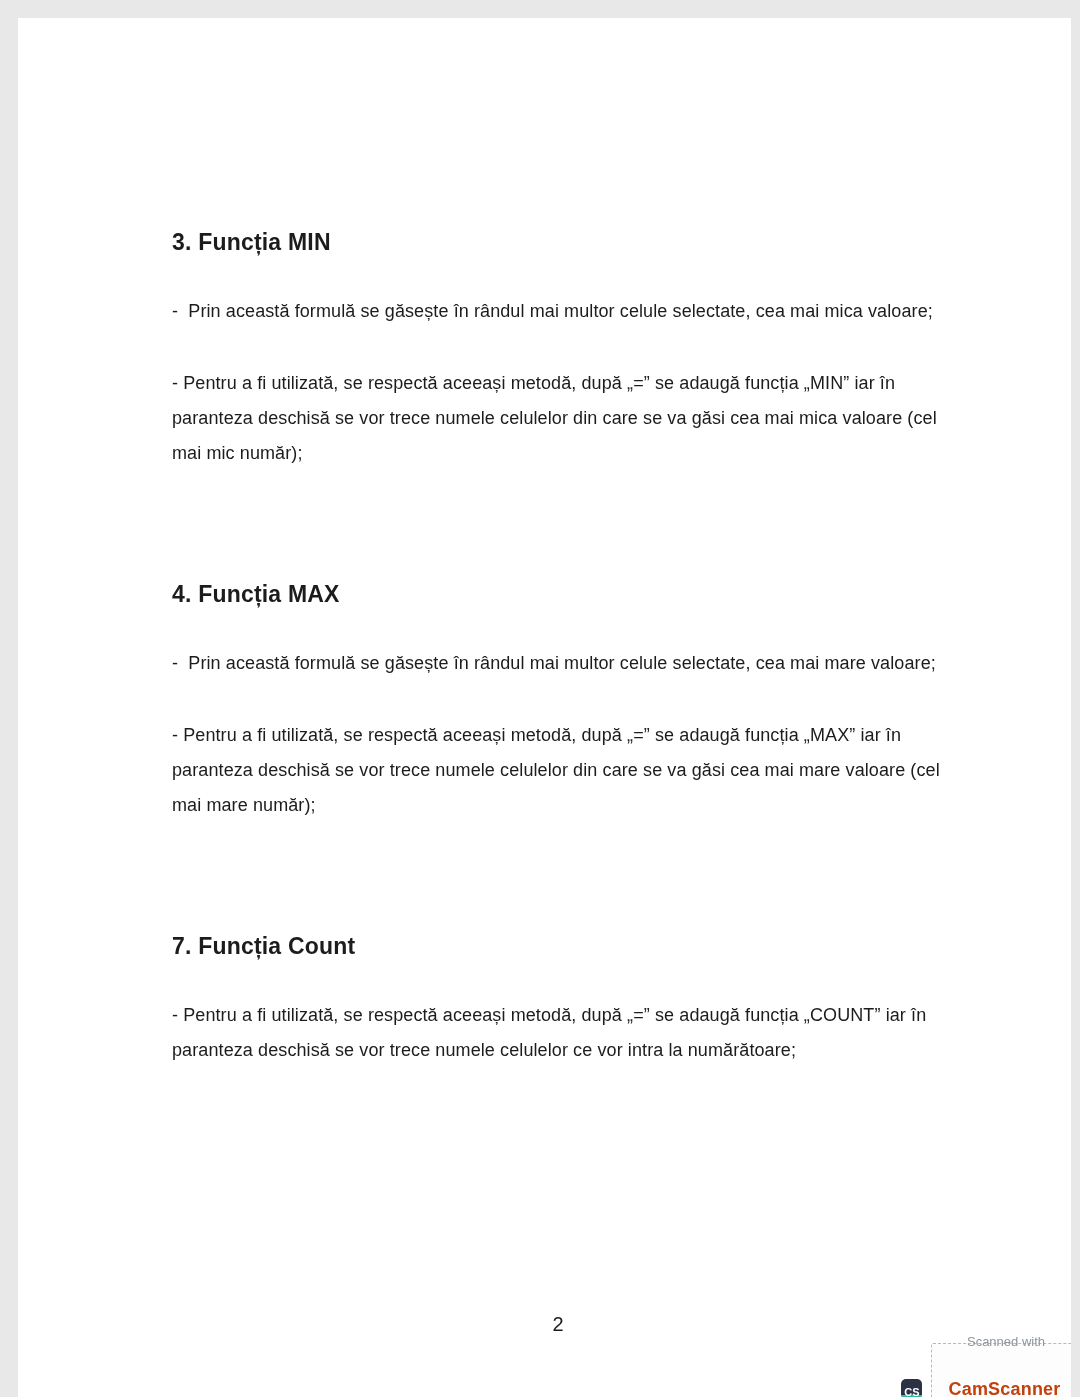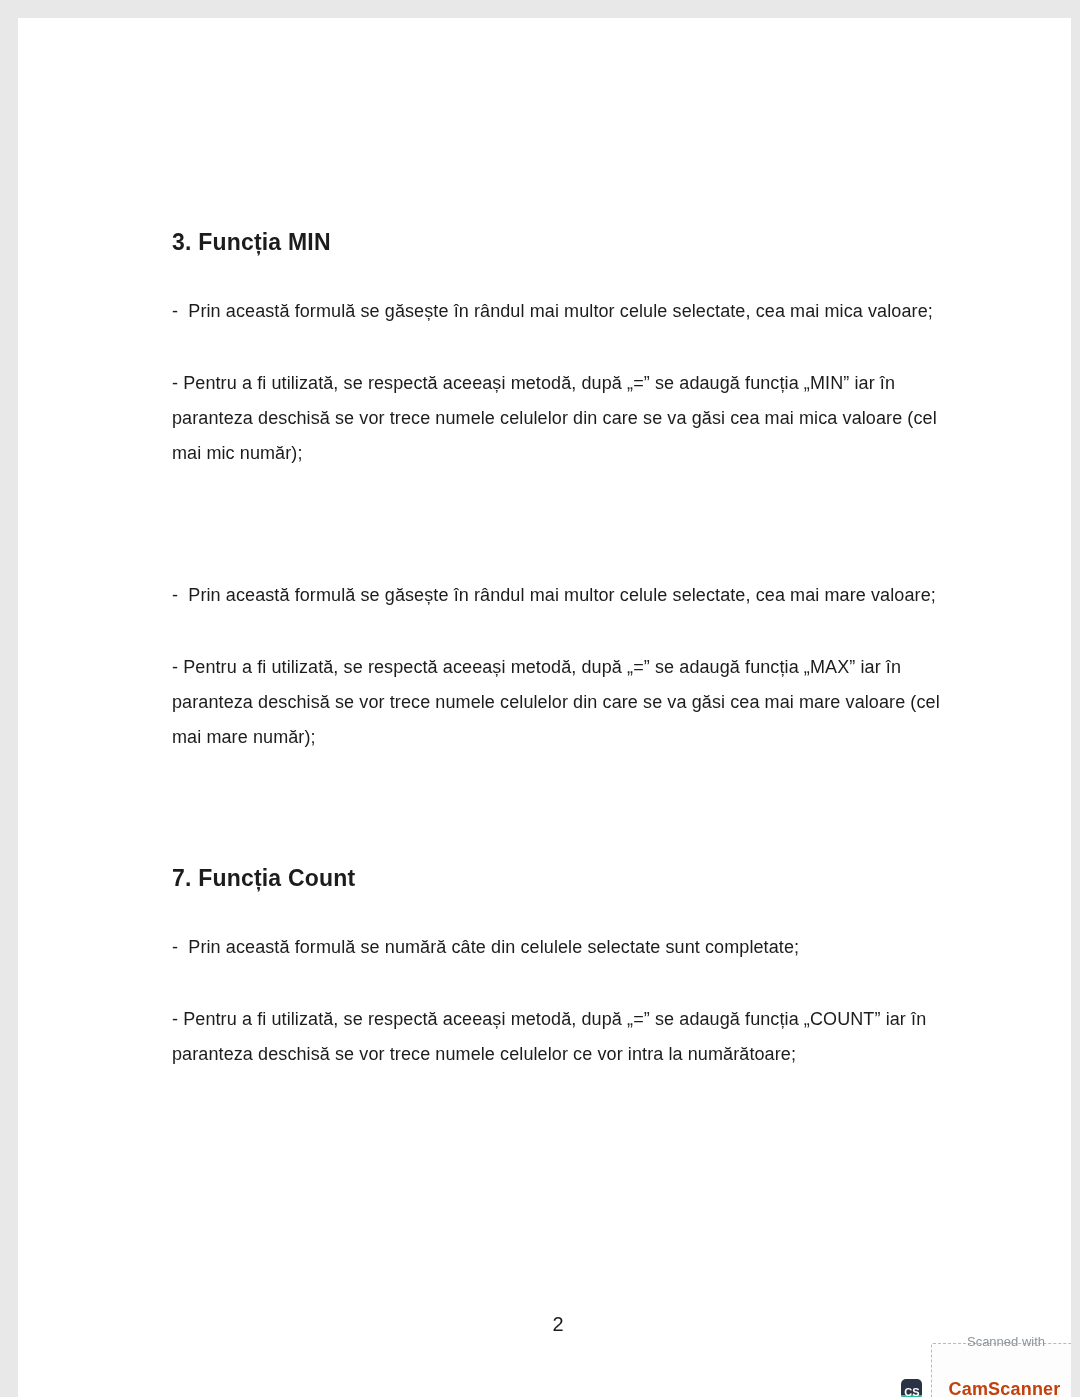--- a/index.html
+++ b/index.html
@@ -105,27 +105,27 @@
 
   <div class="content">
 
     <section class="doc-section">
       <div class="doc-heading">3. Funcția MIN</div>
       <p class="doc-paragraph">-  Prin această formulă se găsește în rândul mai multor celule selectate, cea mai mica valoare;</p>
       <p class="doc-paragraph">- Pentru a fi utilizată, se respectă aceeași metodă, după „=” se adaugă funcția „MIN” iar în paranteza deschisă se vor trece numele celulelor din care se va găsi cea mai mica valoare (cel mai mic număr);</p>
     </section>
 
     <section class="doc-section">
+      <div class="doc-heading">4. Funcția MAX</div>
       <p class="doc-paragraph">-  Prin această formulă se găsește în rândul mai multor celule selectate, cea mai mare valoare;</p>
       <p class="doc-paragraph">- Pentru a fi utilizată, se respectă aceeași metodă, după „=” se adaugă funcția „MAX” iar în paranteza deschisă se vor trece numele celulelor din care se va găsi cea mai mare valoare (cel mai mare număr);</p>
     </section>
 
     <section class="doc-section">
       <div class="doc-heading">7. Funcția Count</div>
-      <p class="doc-paragraph">-  Prin această formulă se numără câte din celulele selectate sunt completate;</p>
       <p class="doc-paragraph">- Pentru a fi utilizată, se respectă aceeași metodă, după „=” se adaugă funcția „COUNT” iar în paranteza deschisă se vor trece numele celulelor ce vor intra la numărătoare;</p>
     </section>
 
   </div>
 
   <div class="page-number">2</div>
 
   <div class="scan-badge">
     <div class="scanned-with">Scanned with</div>
     <div class="brand-row">

